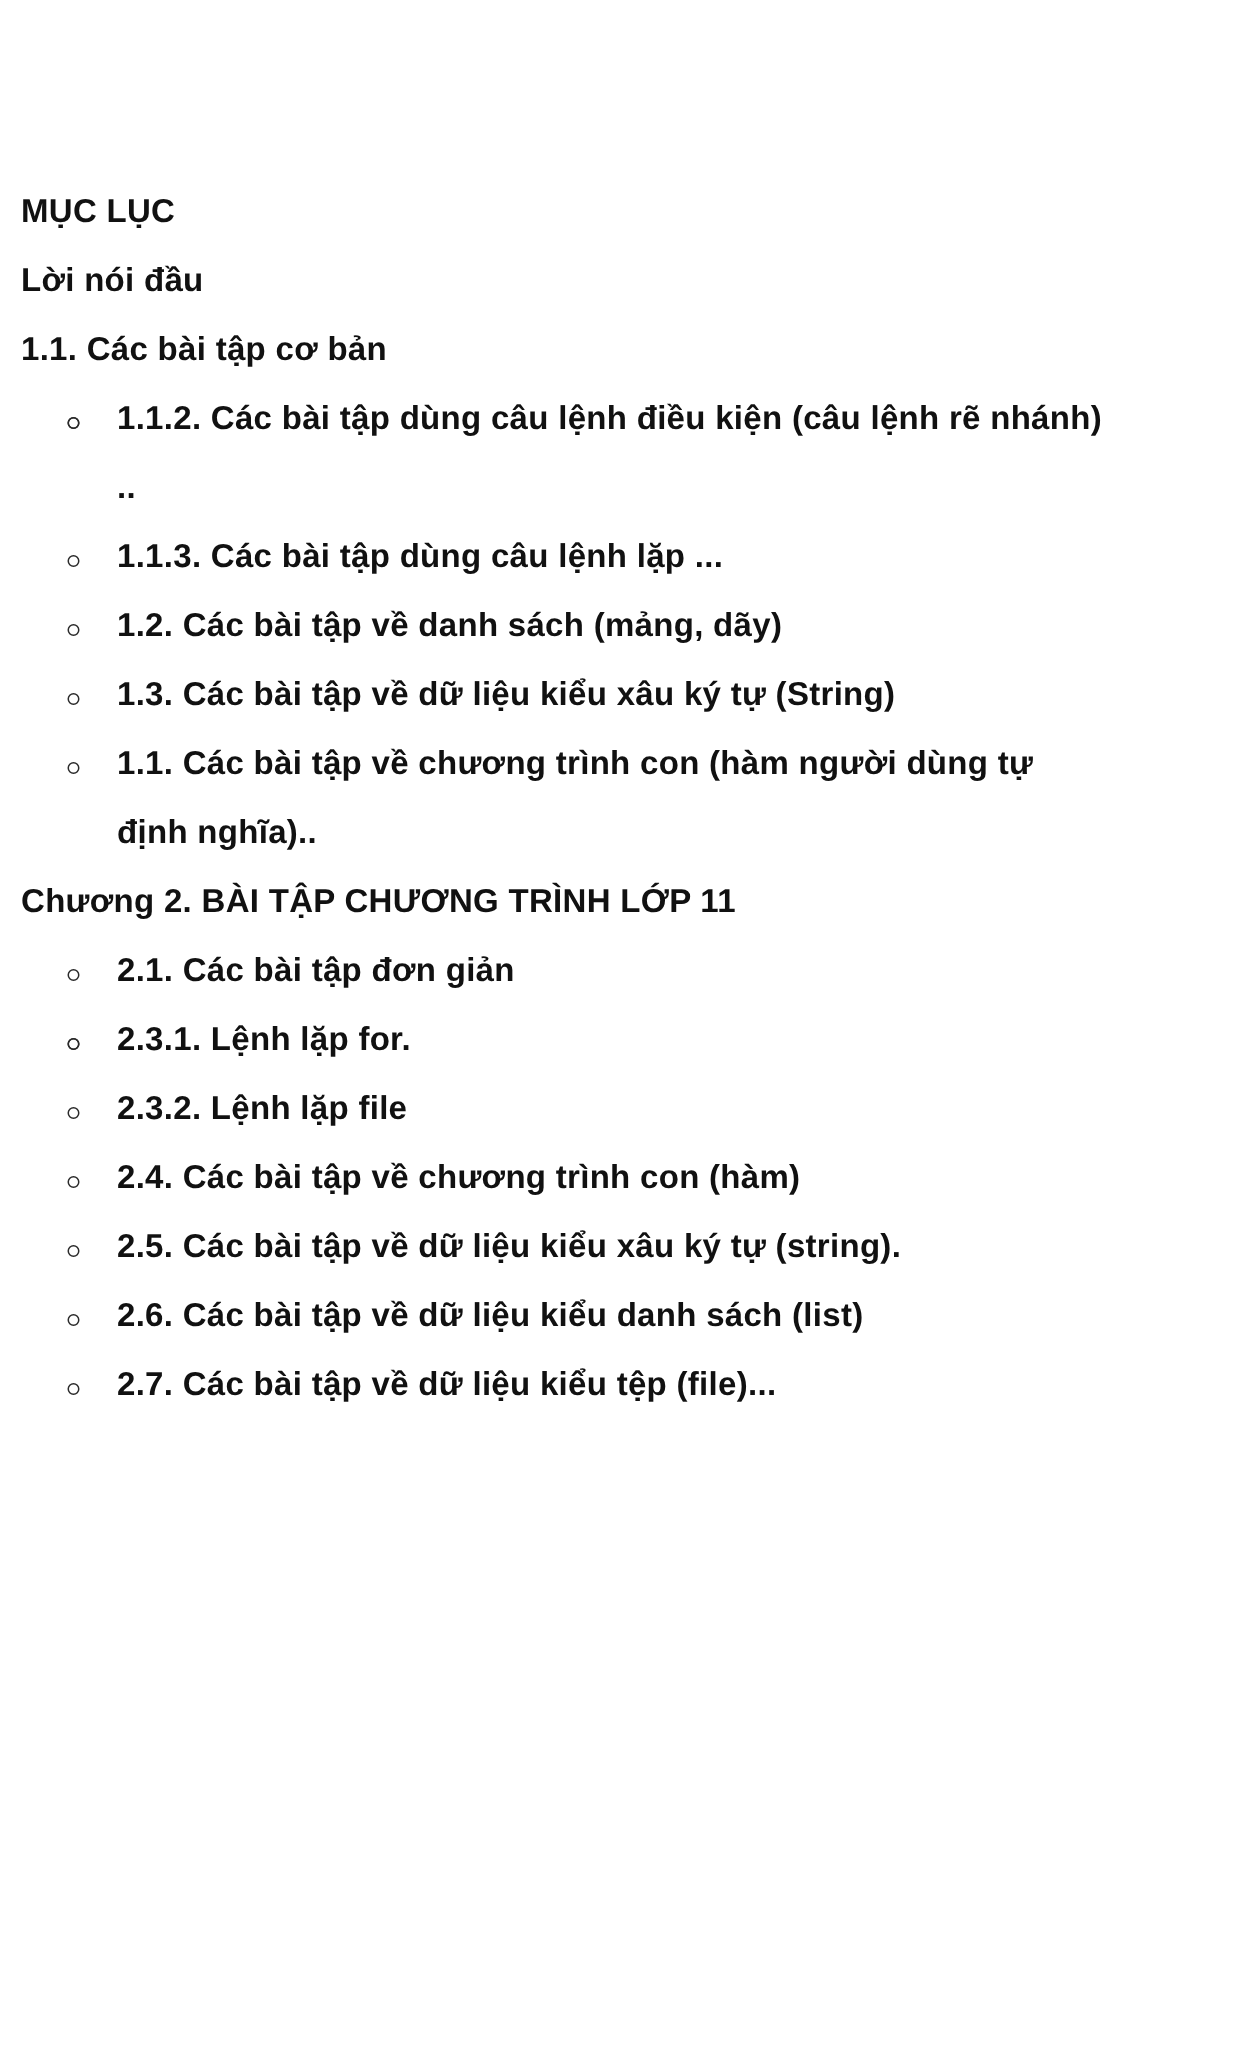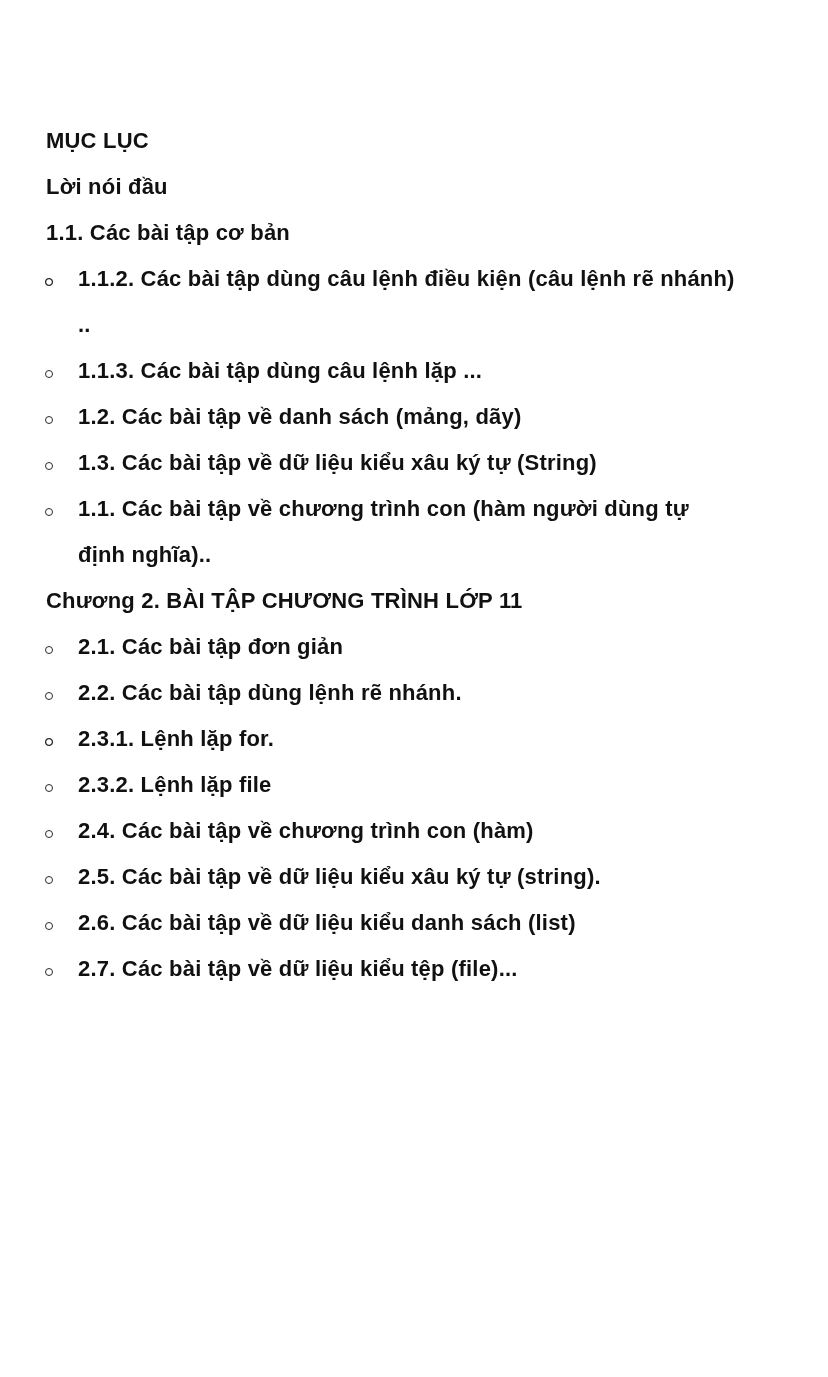--- a/index.html
+++ b/index.html
@@ -29,21 +29,20 @@
     position: relative;
     font-size: 22px;
     line-height: 46px;
     font-weight: bold;
     color: var(--txt, #111111);
     white-space: nowrap;
     letter-spacing: 0.2px;
   }
   .row.heading {
     padding-left: 0;
-    margin-left: 32px;
   }
   .row.item {
     padding-left: 64px;
   }
   .row.cont {
     padding-left: 64px;
   }
   .bullet {
     position: absolute;
     left: 31px;
@@ -113,24 +112,20 @@
 
   <div class="row heading">
     <span class="txt">Chương 2. BÀI TẬP CHƯƠNG TRÌNH LỚP 11</span>
   </div>
 
   <div class="row item">
     <span class="bullet"></span>
     <span class="txt">2.1. Các bài tập đơn giản</span>
   </div>
 
-  <div class="row item">
-    <span class="bullet"></span>
-    <span class="txt">2.2. Các bài tập dùng lệnh rẽ nhánh.</span>
-  </div>
 
   <div class="row item">
     <span class="bullet"></span>
   </div>
 
   <div class="row item">
     <span class="bullet"></span>
     <span class="txt">2.3.1. Lệnh lặp for.</span>
   </div>
 

